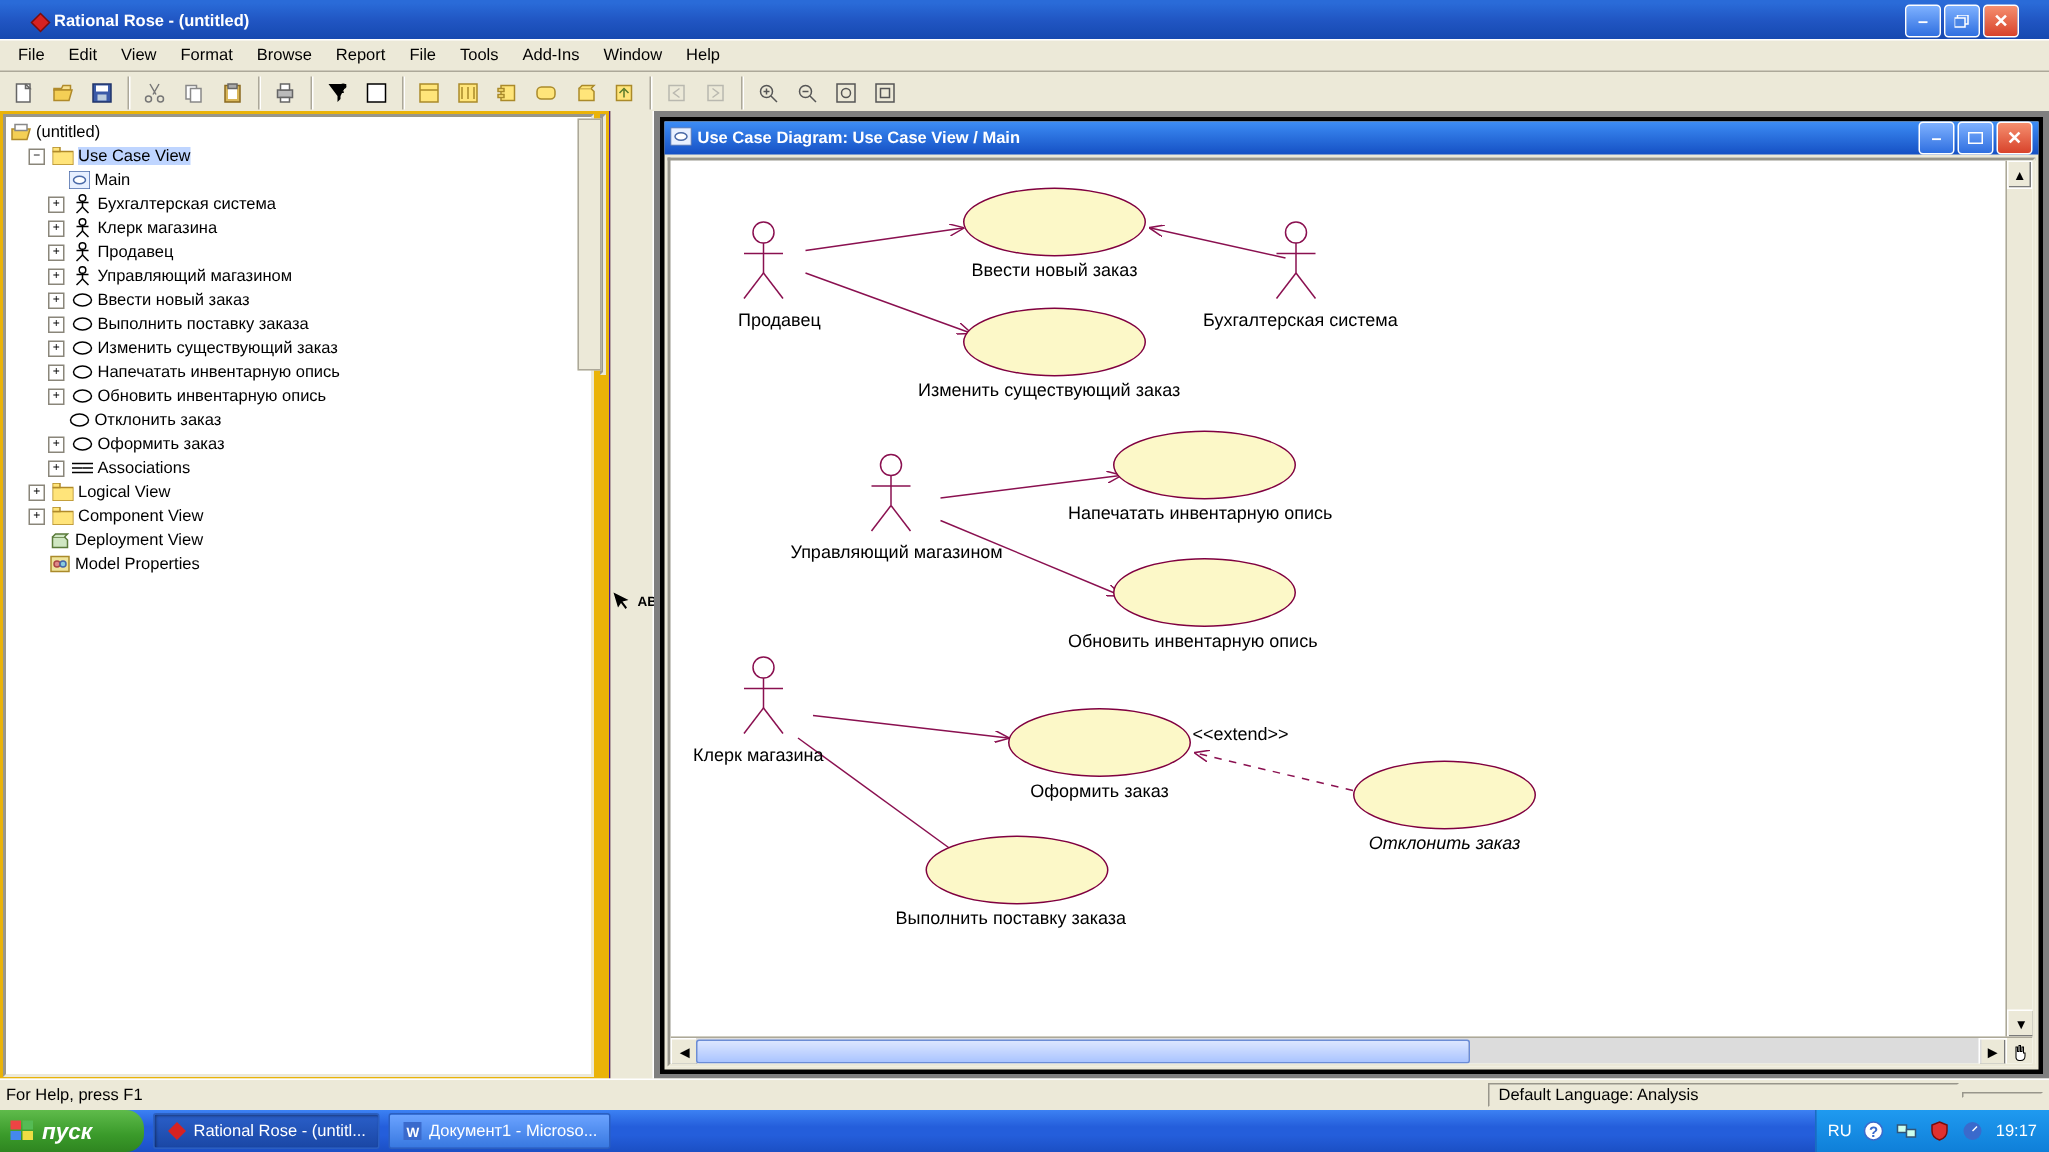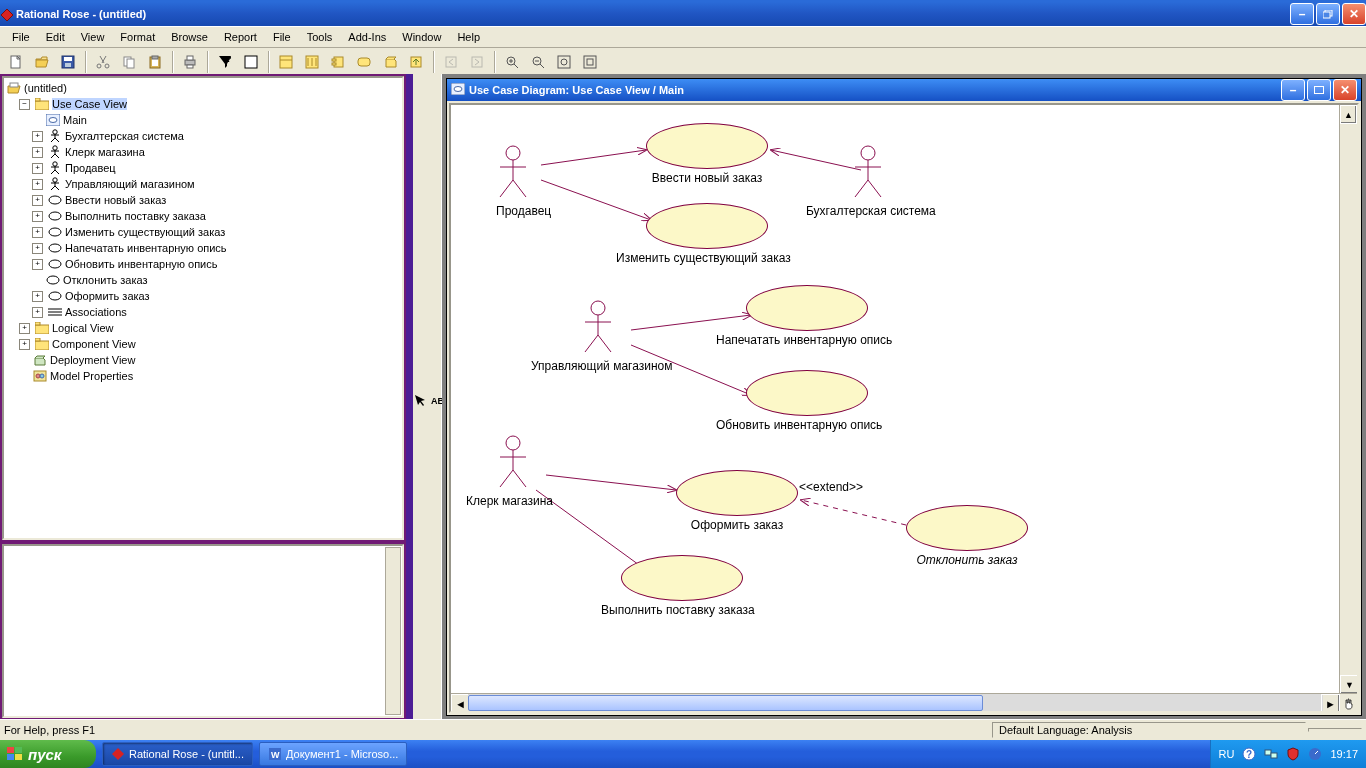--- a/index.html
+++ b/index.html
@@ -1,46 +1,46 @@
 <!DOCTYPE html>
 <html><head>
 <meta charset="utf-8">
 <style>
   html,body{margin:0;padding:0;height:100%;font-family:Tahoma,Arial,sans-serif;font-size:11px;background:#ece9d8;overflow:hidden}
   
-  .xp-titlebar{height:24px;background:linear-gradient(#2a6bd8,#2055c2 50%,#1649b0);color:#fff;display:flex;align-items:center;padding:0 0;font-weight:bold;border-top:2px solid #2a6bd8}
+  .xp-titlebar{height:24px;background:linear-gradient(#2a6bd8,#2055c2 50%,#1649b0);color:#fff;display:flex;align-items:center;padding:0 20px;font-weight:bold;border-top:2px solid #2a6bd8}
   .xp-titlebar .title{flex:1;padding-left:4px;display:flex;align-items:center;gap:4px}
   .win-btns{display:flex;gap:2px}
   .win-btn{width:22px;height:20px;border-radius:3px;border:1px solid #fff;display:flex;align-items:center;justify-content:center;font-weight:bold;color:#fff;font-size:12px;line-height:1}
   .win-min{background:linear-gradient(#7eb1ff,#2f6fe0)}
   .win-max{background:linear-gradient(#7eb1ff,#2f6fe0)}
   .win-close{background:linear-gradient(#f58f6f,#d8432b)}
   .red-diamond{width:12px;height:12px;display:inline-block}
   .menubar{height:20px;background:#ece9d8;display:flex;align-items:center;padding-left:4px;border-top:1px solid #fff}
   .menubar span{padding:2px 8px;color:#000}
   .toolbar{height:28px;background:#ece9d8;border-top:1px solid #aca899;border-bottom:1px solid #aca899;display:flex;align-items:center;padding-left:4px;gap:2px}
   .tb-btn{width:22px;height:22px;display:flex;align-items:center;justify-content:center;border:1px solid transparent}
   .tb-sep{width:1px;height:22px;background:#aca899;margin:0 3px;box-shadow:1px 0 #fff}
   .tb-btn svg{display:block}
   .work{position:absolute;top:74px;left:0;right:0;bottom:48px;background:#808080;display:flex}
-  .browser{width:406px;height:100%;background:#701a75;border-right:7px solid #4c1d95;display:flex;flex-direction:column}
+  .browser{width:406px;height:100%;background:#eab308;border-right:1px solid #4c1d95;display:flex;flex-direction:row}
   .tree{flex:1;overflow-y:auto;overflow-x:hidden;background:#fff;border:2px inset #ece9d8;margin:2px;padding:2px}
   .tree-row{display:flex;align-items:center;height:16px}
   .tree-exp{width:9px;height:9px;border:1px solid #8a867a;display:flex;align-items:center;justify-content:center;font-size:8px;line-height:1;color:#000;margin-right:4px}
   .tree-space{display:inline-block;width:13px}
   .tree-icon{width:16px;height:14px;margin-right:2px;display:flex;align-items:center;justify-content:center}
   .tree-label{white-space:nowrap}
   .sel{background:#bfd5ff}
   .doc-pane{height:170px;background:#fff;border:2px inset #ece9d8;margin:2px;position:relative}
   .doc-pane::after{content:"";position:absolute;right:1px;top:1px;width:16px;height:calc(100% - 2px);background:#ece9d8;border:1px solid #aca899;box-sizing:border-box}
   .palette{width:28px;height:100%;background:#ece9d8;border-right:1px solid #fff;display:flex;flex-direction:row;align-items:center;padding-top:4px;gap:4px}
   .pal-btn{width:20px;height:18px;display:flex;align-items:center;justify-content:center}
   
   .diagram-area{flex:1;position:relative;background:#7f7f7f}
-  .mdi{position:absolute;left:4px;top:4px;right:4px;bottom:4px;background:#ece9d8;border:1px solid #000000;display:flex;flex-direction:column}
+  .mdi{position:absolute;left:4px;top:4px;right:4px;bottom:4px;background:#ece9d8;border:3px solid #000000;display:flex;flex-direction:column}
   .mdi-title{height:22px;background:linear-gradient(#3d8df5,#1550c4);color:#fff;display:flex;align-items:center;padding:0 4px;font-weight:bold;gap:4px}
   .mdi-title .tspan{flex:1}
   .mdi-body{flex:1;background:#fff;border:2px inset #ece9d8;margin:2px;position:relative;overflow:hidden}
   .mdi-body .vscroll{position:absolute;right:0;top:0;width:17px;height:calc(100% - 17px);background:#ece9d8;border-left:1px solid #aca899}
   .mdi-body .vscroll .arrow{height:17px;background:#ece9d8;border:1px solid #fff;box-shadow:inset -1px -1px #7a7a7a;display:flex;align-items:center;justify-content:center;font-size:9px}
   .mdi-body .hscroll{position:absolute;left:0;bottom:0;height:17px;width:100%;background:#ece9d8;border-top:1px solid #aca899}
   .mdi-body .hscroll .track{position:absolute;left:17px;right:34px;top:0;bottom:0;background:#dcdcdc}
   .mdi-body .hscroll .thumb{position:absolute;left:0;top:1px;height:14px;width:60%;background:linear-gradient(#dce6ff,#aac4ff);border:1px solid #6b8cd6;border-radius:2px}
   
   .canvas{position:absolute;left:0;top:0;right:17px;bottom:17px;font-family:Arial,sans-serif;font-size:12px}

